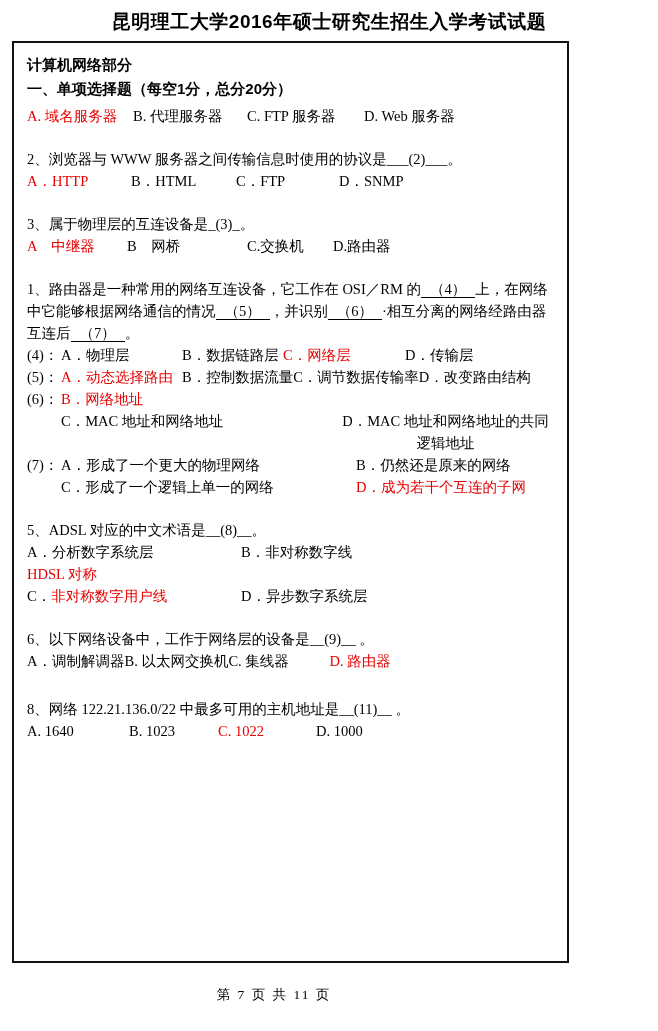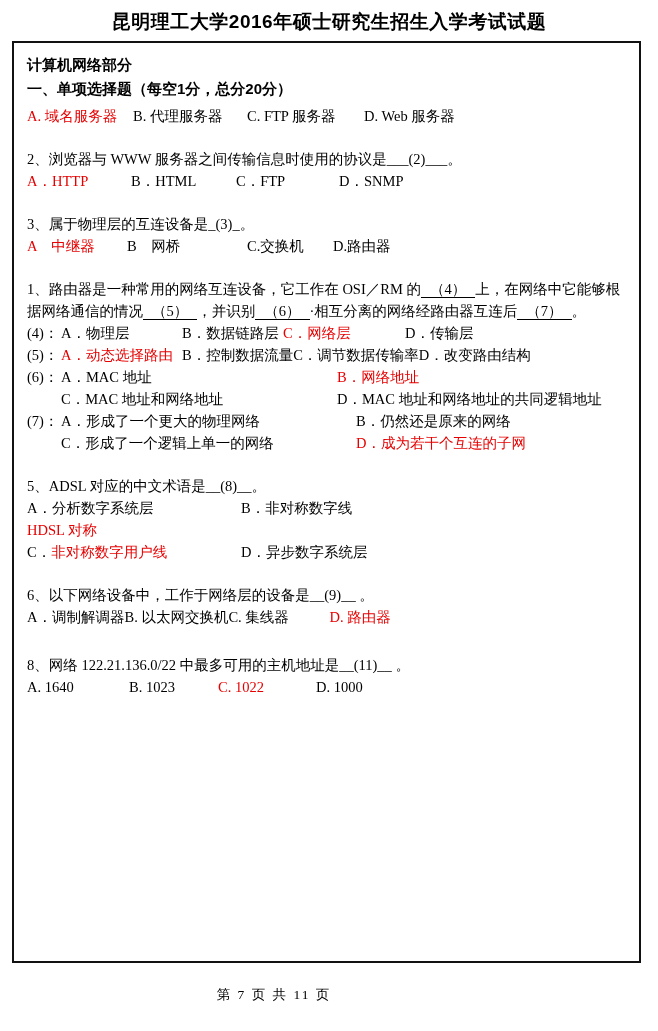--- a/index.html
+++ b/index.html
@@ -17,37 +17,37 @@
     text-align: center;
     font-family: "Liberation Sans", "DejaVu Sans", sans-serif;
     font-weight: bold;
     font-size: 19px;
     letter-spacing: 0.5px;
     padding-top: 9px;
   }
   .exam-box {
     position: absolute;
     left: 12px; top: 41px;
-    width: 629px; height: 922px;
+    width: 557px; height: 922px;
     border: 2px solid #111111;
     padding: 10px 13px 0 13px;
     background: #ffffff;
   }
   .heading, .subheading {
     font-family: "Liberation Sans", "DejaVu Sans", sans-serif;
     font-weight: bold;
     font-size: 15px;
     line-height: 24px;
   }
   .line { line-height: 22px; min-height: 22px; }
   .qblock { margin-top: 21px; }
   .qblock-sm { margin-top: 4px; }
   .opts { display: flex; align-items: baseline; }
   .opts > span { flex: 0 0 auto; white-space: pre; }
-  .opts > .grow { flex: 0 1 auto; white-space: normal; }
+  .opts > .grow { flex: 0 1 auto; white-space: normal; text-align: center; }
   .red { color: var(--red); }
   .blank {
     border-bottom: 1px solid #000;
     padding: 0 9px;
   }
   .stem { line-height: 22px; }
   .footer {
     position: absolute;
     left: 0; top: 986px;
     width: 548px;
@@ -108,21 +108,20 @@
     </div>
     <div class="line opts">
       <span style="min-width:34px">(5)：</span>
       <span class="red" style="min-width:121px">A．动态选择路由</span>
       <span style="min-width:101px">B．控制数据流量</span>
       <span style="min-width:122px">C．调节数据传输率</span>
       <span class="grow">D．改变路由结构</span>
     </div>
     <div class="line opts">
       <span style="min-width:34px">(6)：</span>
-      <span style="min-width:276px">A．MAC 地址</span>
       <span class="red grow">B．网络地址</span>
     </div>
     <div class="line opts">
       <span style="min-width:34px"></span>
       <span style="min-width:276px">C．MAC 地址和网络地址</span>
       <span class="grow">D．MAC 地址和网络地址的共同逻辑地址</span>
     </div>
     <div class="line opts">
       <span style="min-width:34px">(7)：</span>
       <span style="min-width:295px">A．形成了一个更大的物理网络</span>

